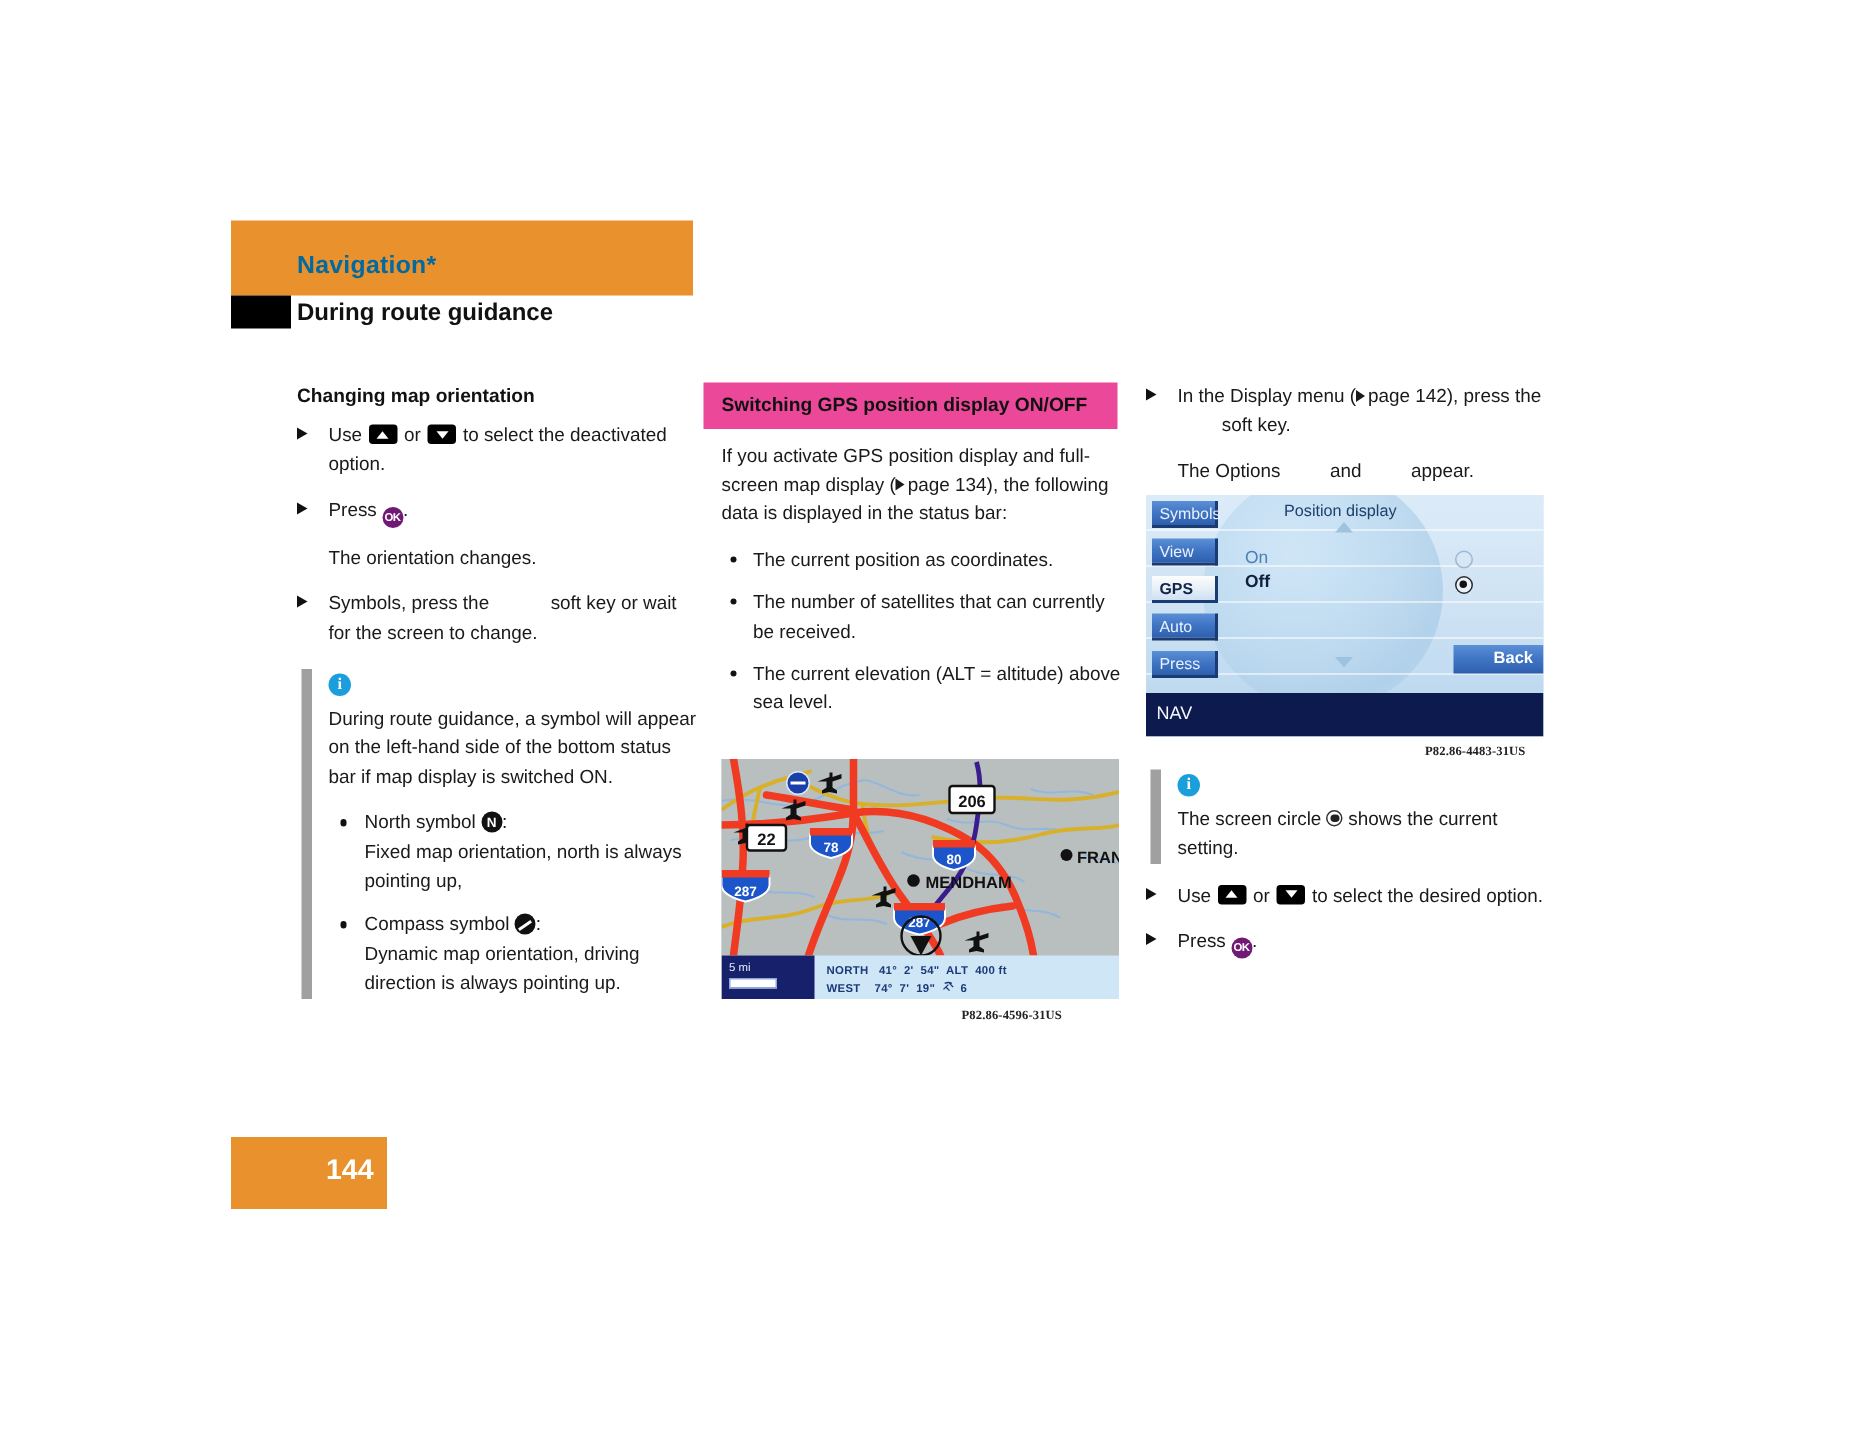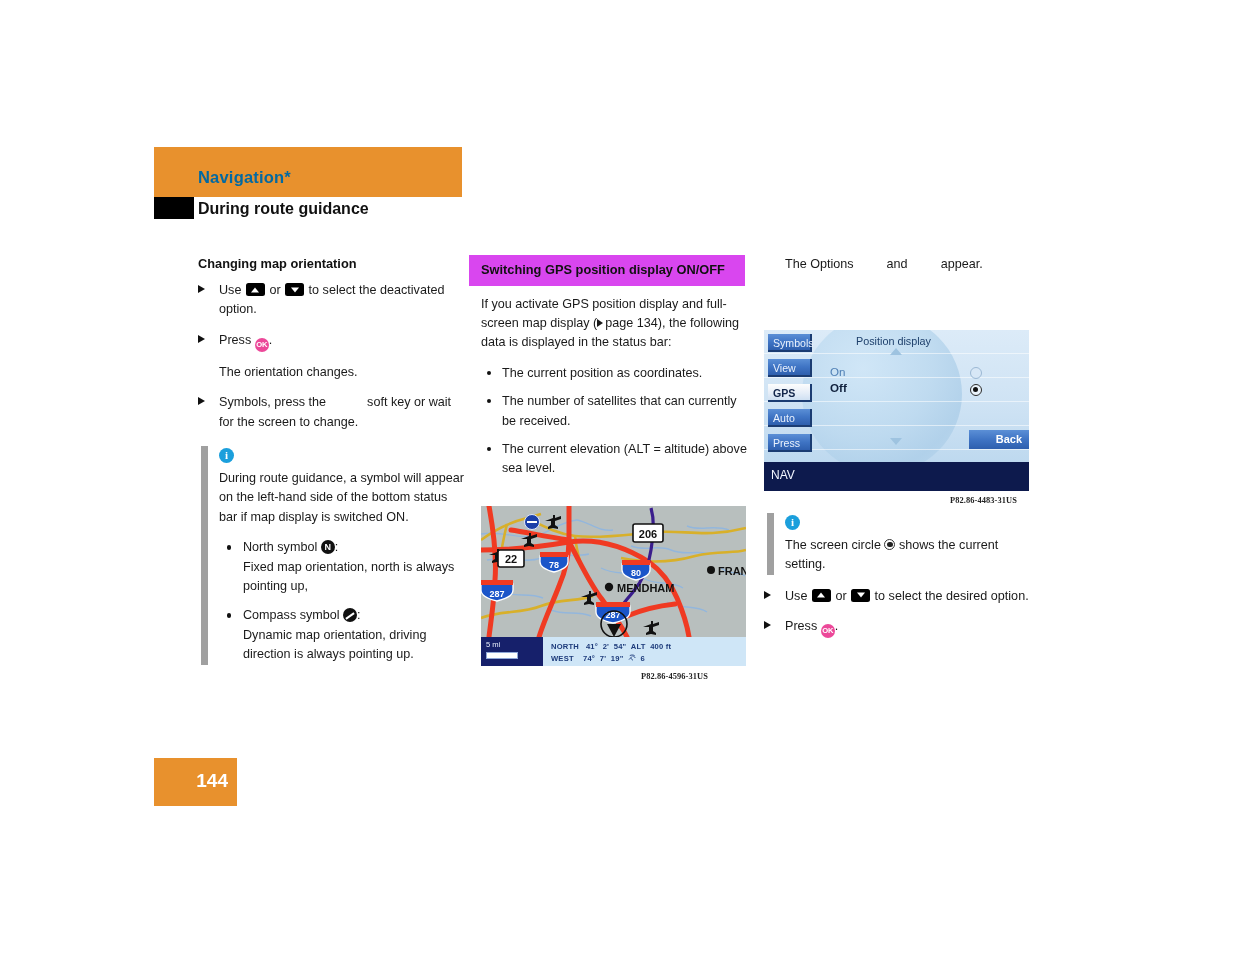--- a/index.html
+++ b/index.html
@@ -17,21 +17,21 @@
   .hdr-black{position:absolute;left:154px;top:197px;width:40px;height:22px;background:#000000;}
   .hdr-sub{position:absolute;left:198px;top:200px;font-size:16px;font-weight:bold;color:#111111;}
 
   
   .col{position:absolute;top:255px;font-size:12.6px;line-height:19.4px;color:#1a1a1a;}
   .col1{left:198px;width:268px;}
   .col2{left:481px;width:266px;}
   .col3{left:764px;width:266px;}
 
   h3.sub{font-size:12.8px;font-weight:bold;margin:0 0 9px 0;color:#111;line-height:17px;}
-  .greyhead{background:#d946ef;padding:6px 10px 7px 12px;margin:0 0 9px -12px;width:254px;
+  .greyhead{background:#ec4899;padding:6px 10px 7px 12px;margin:0 0 9px -12px;width:254px;
             font-size:12.8px;font-weight:bold;color:#111;line-height:17.5px;box-sizing:content-box;}
 
   
   .step{position:relative;padding-left:21px;margin-bottom:11px;}
   .step .tri{position:absolute;left:0;top:4px;width:0;height:0;
              border-left:7px solid #111;border-top:4.6px solid transparent;border-bottom:4.6px solid transparent;}
   .sub-para{padding-left:21px;margin-bottom:11px;}
 
   
   .blt{position:relative;padding-left:24px;margin-bottom:10px;}
@@ -42,21 +42,21 @@
   
   .note{position:relative;padding-left:21px;margin:14px 0 12px 0;}
   .note .rule{position:absolute;left:3px;top:0;bottom:0;width:7px;background:#a0a0a0;}
   .note .iico{margin-bottom:3px;}
 
   
   .key{display:inline-block;vertical-align:-2px;width:19px;height:13px;background:#000;border-radius:2.5px;position:relative;margin:0 1px;}
   .key::after{content:"";position:absolute;left:50%;top:50%;transform:translate(-50%,-50%);width:0;height:0;}
   .key.up::after{border-left:4.6px solid transparent;border-right:4.6px solid transparent;border-bottom:5.4px solid #fff;}
   .key.dn::after{border-left:4.6px solid transparent;border-right:4.6px solid transparent;border-top:5.4px solid #fff;}
-  .okk{display:inline-block;vertical-align:-3px;width:14px;height:14px;border-radius:50%;background:#ec4899;color:#fff;
+  .okk{display:inline-block;vertical-align:-3px;width:14px;height:14px;border-radius:50%;background:#701a75;color:#fff;
        font-size:7.6px;font-weight:bold;line-height:14px;text-align:center;letter-spacing:-.3px;}
   .ptri{display:inline-block;vertical-align:0px;width:0;height:0;margin:0 2px 0 0;
         border-left:6px solid #1a1a1a;border-top:4px solid transparent;border-bottom:4px solid transparent;}
   .iico{display:inline-block;width:15px;height:15px;border-radius:50%;background:#1b9fdc;color:#fff;
         font-size:11px;font-weight:bold;line-height:15px;text-align:center;font-family:"Liberation Serif",serif;}
   .northsym{display:inline-block;vertical-align:-3px;width:14px;height:14px;border-radius:50%;background:#111;position:relative;}
   .northsym::after{content:"N";position:absolute;left:0;right:0;top:0;font-size:9px;color:#fff;text-align:center;line-height:14px;font-weight:bold;}
   .compsym{display:inline-block;vertical-align:-3px;width:14px;height:14px;border-radius:50%;background:#111;position:relative;}
   .compsym::after{content:"";position:absolute;left:2px;top:6.2px;width:10px;height:2px;background:#fff;transform:rotate(-35deg);}
   .solidcirc{display:inline-block;vertical-align:-1px;width:9px;height:9px;border-radius:50%;border:1.3px solid #333;background:#fff;position:relative;}
@@ -103,21 +103,21 @@
   .map-scale .smi{position:absolute;left:5px;top:3px;color:#e8eefc;font-size:7.6px;}
   .map-scale .barline{position:absolute;left:5px;top:15px;width:30px;height:5px;background:#fff;border:1px solid #8fa7d8;}
   .map-compass{position:absolute;left:43px;top:8px;width:14px;height:14px;border-radius:50%;background:#1b3fa8;border:1px solid #dfe8fb;}
   .map-compass::after{content:"";position:absolute;left:2px;top:6px;width:10px;height:2px;background:#fff;}
   .coordrow{position:absolute;font-size:7.6px;color:#1c3a7a;font-family:"Liberation Sans",sans-serif;letter-spacing:.2px;font-weight:bold;white-space:pre;}
   .c1{left:70px;top:136px;}
   .c2{left:70px;top:148px;}
   .satico{display:inline-block;width:10px;height:8px;vertical-align:-1px;}
 
   
-  .pnum{position:absolute;left:154px;top:758px;width:83px;height:48px;background:#e8912d;}
+  .pnum{position:absolute;left:154px;top:758px;width:104px;height:48px;background:#e8912d;}
   .pnum span{position:absolute;right:9px;top:12px;color:#fff;font-size:19px;font-weight:bold;}
 </style>
 </head>
 <body>
 
 <div class="page">
 
   <div class="hdr-bar"></div>
   <div class="hdr-title">Navigation*</div>
   <div class="hdr-black"></div>
@@ -295,20 +295,26 @@
     </div>
     <div class="map-compass"></div>
     <div class="coordrow c1"><span>NORTH</span>   <span>41°</span>  <span>2'</span>  <span>54"</span>  <span>ALT</span>  <span>400 ft</span></div>
     <div class="coordrow c2"><span>WEST</span>    <span>74°</span>  <span>7'</span>  <span>19"</span>  <svg class="satico" viewBox="0 0 12 10">
           <path d="M1,7 L5,3 M3,5 L6,8 M6,2 L9,5 M2,2 C4,1 6,1 8,2" stroke="#1c3a7a" stroke-width="1.1" fill="none"></path>
         </svg> <span>6</span></div>
   </div>
   <div class="cap" style="left:641px;top:672px">P82.86-4596-31US</div>
 
   <div class="col col3">
+    <div class="step">
+      <span class="tri"></span>
+      <span>In the Display menu (</span><span class="ptri"></span><span>page 142</span><span>), press the</span>
+      <span class="gap-s"></span>
+      <span>soft key.</span>
+    </div>
     <div class="sub-para">
       <span>The Options</span>
       <span class="gap-s"></span>
       <span>and</span>
       <span class="gap-s"></span>
       <span>appear.</span>
     </div>
   </div>
 
   <div class="navshot">

